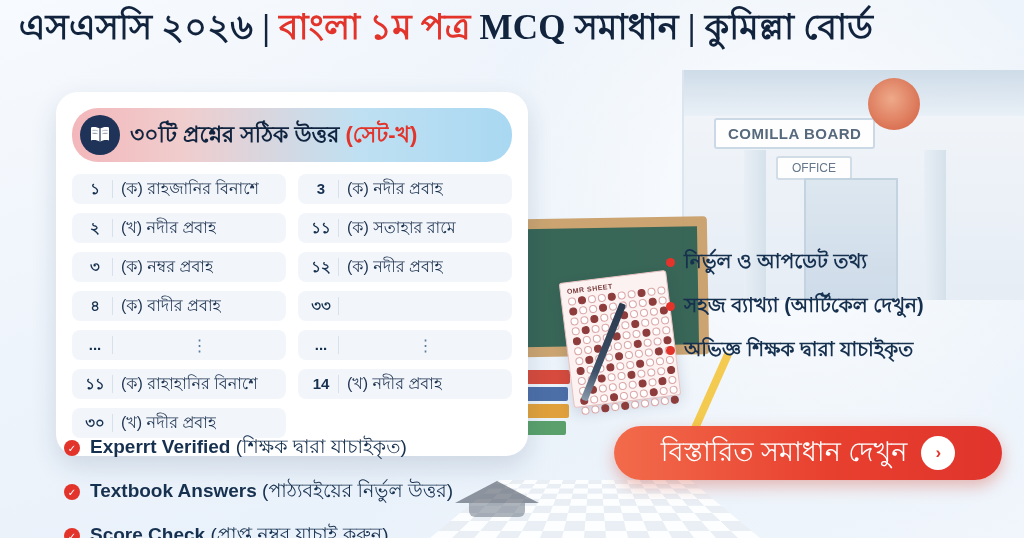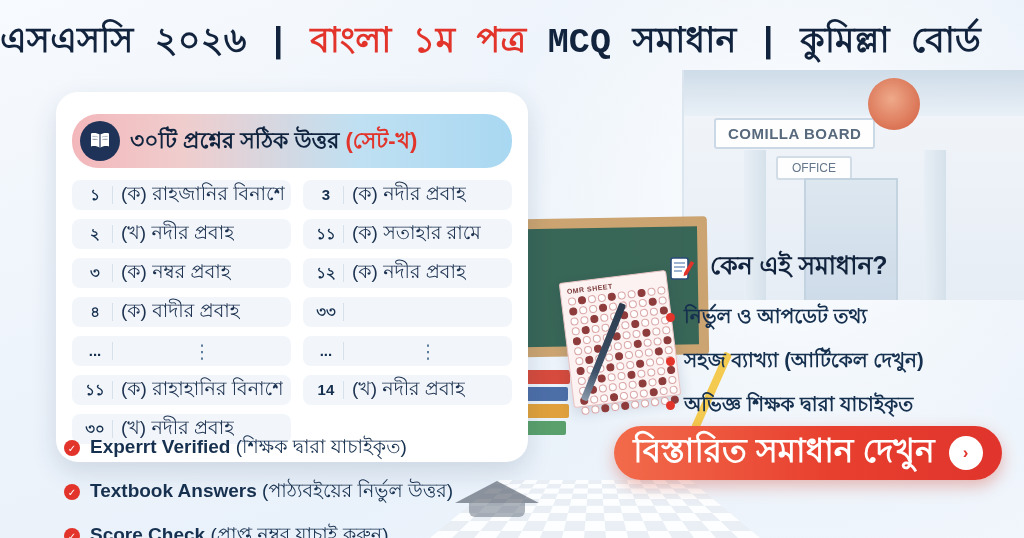--- a/index.html
+++ b/index.html
@@ -157,44 +157,44 @@
     height: 120px;
     background: linear-gradient(180deg, #f4c63d 0%, #f4c63d 85%, #e8a33b 100%);
     transform: rotate(24deg);
     opacity: 0.9;
     border-radius: 2px;
   }
 
   
   .headline {
     position: absolute;
-    top: 13px;
+    top: 0;
     left: 0;
     width: 892px;
     text-align: center;
-    font-family: Liberation Mono, monospace;
+    font-family: Liberation Serif, serif;
     font-weight: bold;
     font-size: 35px;
     color: #12233d;
     letter-spacing: 0.2px;
     z-index: 5;
     white-space: nowrap;
   }
   .headline .accent { color: #e2342b; }
 
   
   .answer-card {
     position: absolute;
     left: 56px;
     top: 92px;
     width: 440px;
     background: #ffffff;
     border-radius: 22px;
     box-shadow: 0 10px 26px rgba(23,48,86,0.14);
-    padding: 22px 16px 18px 16px;
+    padding: 16px 16px 18px 16px;
     z-index: 6;
   }
   .card-title {
     display: flex;
     align-items: center;
     gap: 10px;
     background: linear-gradient(90deg, #f3b7bb 0%, #f0cdcd 25%, #bfe0f2 65%, #a9d8f2 100%);
     border-radius: 26px;
     padding: 7px 14px 7px 8px;
   }
@@ -235,21 +235,21 @@
     flex: 0 0 34px;
     text-align: center;
     font-size: 15px;
     font-weight: bold;
     color: #16304f;
     border-right: 1px solid #d7e1ec;
     margin-right: 8px;
     line-height: 18px;
   }
   .ans-row .txt {
-    font-size: 19px;
+    font-size: 16px;
     color: #1d3250;
     white-space: nowrap;
     overflow: hidden;
   }
   .ans-row.dots .num,
   .ans-row.dots .txt {
     color: #4f6party;
   }
   .ans-row.dots .txt {
     width: 100%;
@@ -413,22 +413,22 @@
     background: linear-gradient(90deg, #f26b4b 0%, #e8402f 55%, #e0342c 100%);
     box-shadow: 0 6px 16px rgba(210,60,40,0.35);
     display: flex;
     align-items: center;
     justify-content: center;
     gap: 14px;
     z-index: 7;
     cursor: pointer;
   }
   .cta .cta-text {
-    font-size: 33px;
-    font-weight: bold;
+    font-size: 27px;
+    font-weight: normal;
     color: #ffffff;
   }
   .cta .arrow {
     width: 34px; height: 34px;
     border-radius: 50%;
     background: #ffffff;
     display: flex;
     align-items: center;
     justify-content: center;
     color: #e2342b;
@@ -670,30 +670,20 @@
         <i></i>
         <i></i>
         <i></i>
         <i></i>
         <i class="f"></i>
     </div>
   </div>
   <div class="omr-pen"></div>
 
   <div class="why-box">
-    <div class="why-head">
-      <span class="ic">
-        <svg width="30" height="30" viewBox="0 0 30 30" aria-hidden="true">
-          <rect x="3" y="5" width="17" height="21" rx="2" fill="#ffffff" stroke="#2a4a78" stroke-width="1.6"></rect>
-          <path d="M6 10h11M6 14h11M6 18h8" stroke="#7e9bc4" stroke-width="1.4"></path>
-          <path d="M19 20l7-12 3.2 1.8-7 12-3.6 1.4z" fill="#e2342b" transform="translate(-3,0)"></path>
-        </svg>
-      </span>
-      <span class="why-title">কেন এই সমাধান?</span>
-    </div>
     <ul class="why-list">
       <li>
         <span class="dot"></span>
         <span>নির্ভুল ও আপডেট তথ্য</span>
       </li>
       <li>
         <span class="dot"></span>
         <span>সহজ ব্যাখ্যা (আর্টিকেল দেখুন)</span>
       </li>
       <li>

